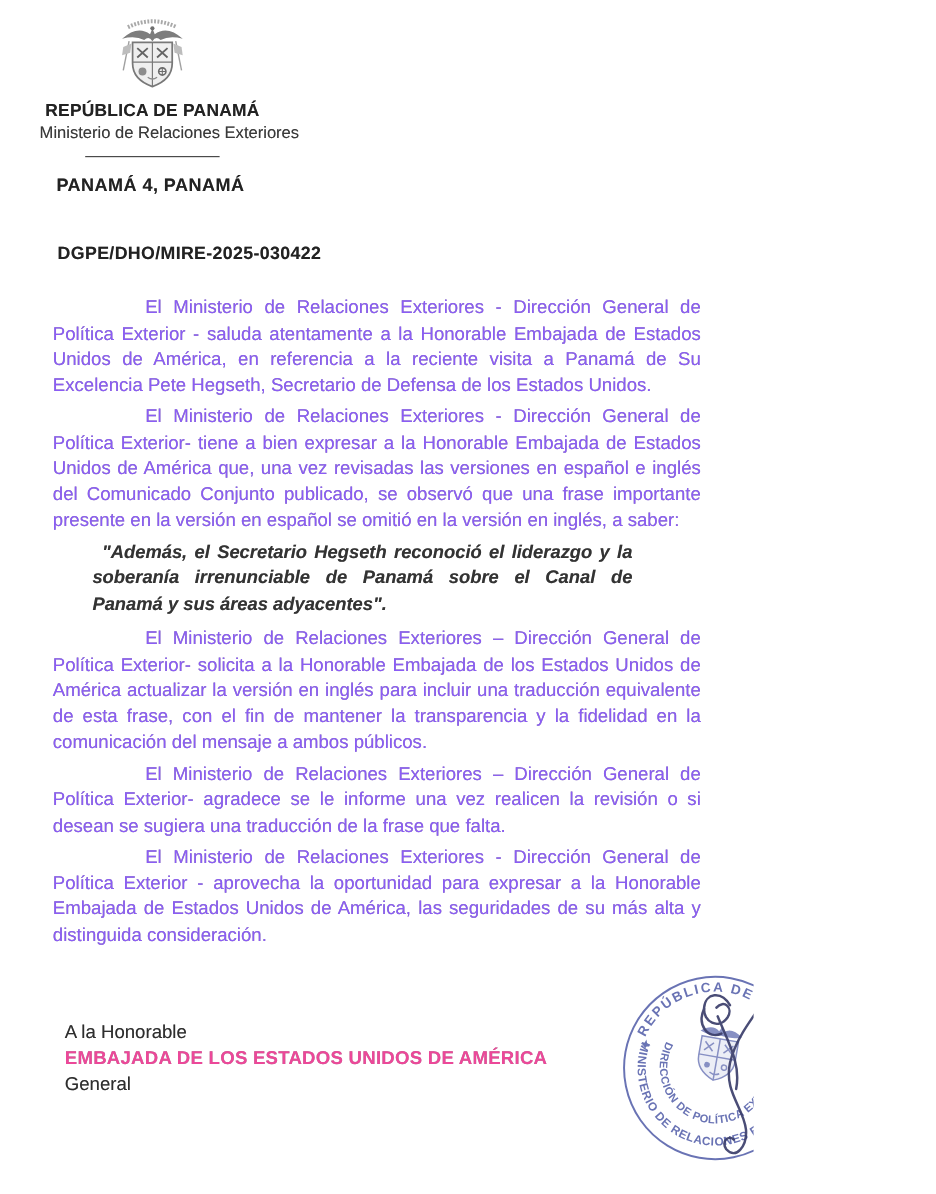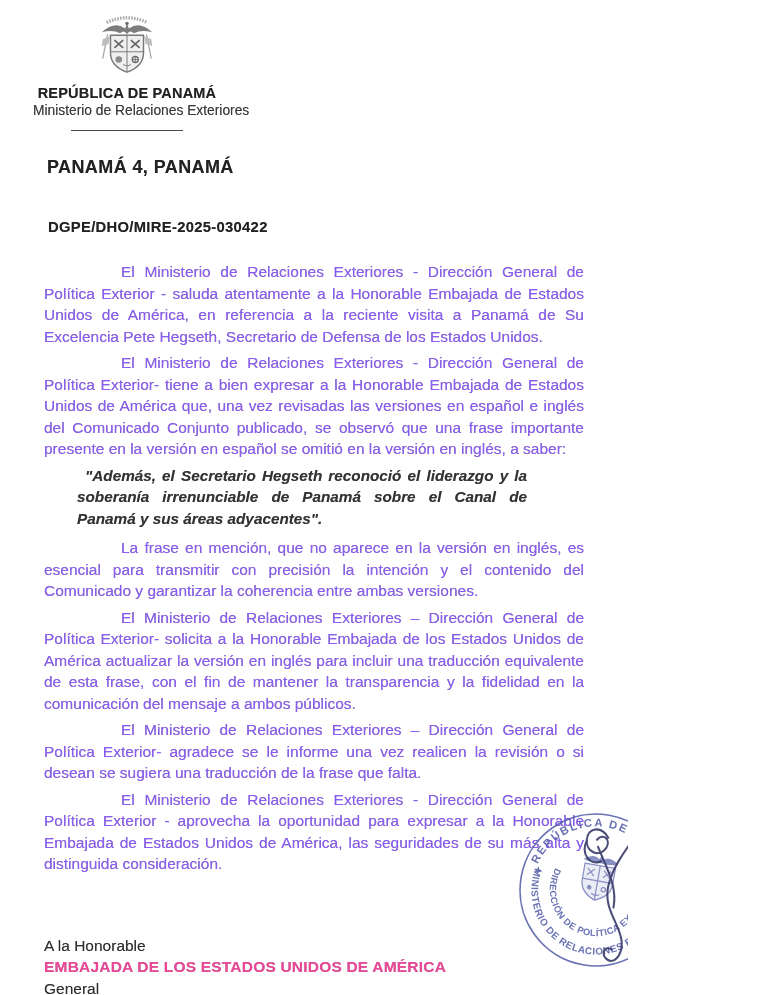--- a/index.html
+++ b/index.html
@@ -44,24 +44,24 @@
     color: #3a3a3a;
     white-space: nowrap;
   }
   .head-divider {
     width: 112px;
     border: none;
     border-top: 1.6px solid #4a4a4a;
     margin: 12px auto 0 auto;
   }
   .city-line {
-    margin-top: 26px;
+    margin-top: 15px;
     margin-left: 14px;
     text-align: left;
-    font-size: 18px;
+    font-size: 15px;
     font-weight: bold;
     color: #222;
     letter-spacing: 0.4px;
     white-space: nowrap;
   }
 
   
   .doc-text { text-shadow: 0 0 0.5px rgba(45,45,45,0.5); }
 
   .ref-line {
@@ -97,20 +97,21 @@
 
   .date-line {
     margin-top: 37px;
     margin-left: 11px;
     font-size: 15.5px;
     color: #2e2e2e;
   }
 
   .address-block {
     margin-top: 60px;
+    margin-left: 10px;
     font-size: 15.5px;
     line-height: 21.5px;
     color: #2e2e2e;
   }
   .address-name { font-weight: bold; color: #ec4899; letter-spacing: 0.2px; }
 
   
   .seal {
     position: absolute;
     left: 518px;
@@ -156,21 +157,20 @@
       <div class="ministry-line doc-text">Ministerio de Relaciones Exteriores</div>
       <hr class="head-divider">
       <div class="city-line doc-text">PANAMÁ 4, PANAMÁ</div>
     </div>
 
     <div class="ref-line doc-text">DGPE/DHO/MIRE-2025-030422</div>
 
     <p class="body-par first doc-text">El Ministerio de Relaciones Exteriores - Dirección General de Política Exterior - saluda atentamente a la Honorable Embajada de Estados Unidos de América, en referencia a la reciente visita a Panamá de Su Excelencia Pete Hegseth, Secretario de Defensa de los Estados Unidos.</p>
     <p class="body-par doc-text">El Ministerio de Relaciones Exteriores - Dirección General de Política Exterior- tiene a bien expresar a la Honorable Embajada de Estados Unidos de América que, una vez revisadas las versiones en español e inglés del Comunicado Conjunto publicado, se observó que una frase importante presente en la versión en español se omitió en la versión en inglés, a saber:</p>
     <p class="quote-par doc-text">"Además, el Secretario Hegseth reconoció el liderazgo y la soberanía irrenunciable de Panamá sobre el Canal de Panamá y sus áreas adyacentes".</p>
-    <p class="body-par doc-text">La frase en mención, que no aparece en la versión en inglés, es esencial para transmitir con precisión la intención y el contenido del Comunicado y garantizar la coherencia entre ambas versiones.</p>
     <p class="body-par doc-text">El Ministerio de Relaciones Exteriores – Dirección General de Política Exterior- solicita a la Honorable Embajada de los Estados Unidos de América actualizar la versión en inglés para incluir una traducción equivalente de esta frase, con el fin de mantener la transparencia y la fidelidad en la comunicación del mensaje a ambos públicos.</p>
     <p class="body-par doc-text">El Ministerio de Relaciones Exteriores – Dirección General de Política Exterior- agradece se le informe una vez realicen la revisión o si desean se sugiera una traducción de la frase que falta.</p>
     <p class="body-par doc-text">El Ministerio de Relaciones Exteriores - Dirección General de Política Exterior - aprovecha la oportunidad para expresar a la Honorable Embajada de Estados Unidos de América, las seguridades de su más alta y distinguida consideración.</p>
 
 
     <div class="address-block">
       <div class="doc-text">A la Honorable</div>
       <div class="address-name doc-text">EMBAJADA DE LOS ESTADOS UNIDOS DE AMÉRICA</div>
       <div class="doc-text">General</div>
     </div>

